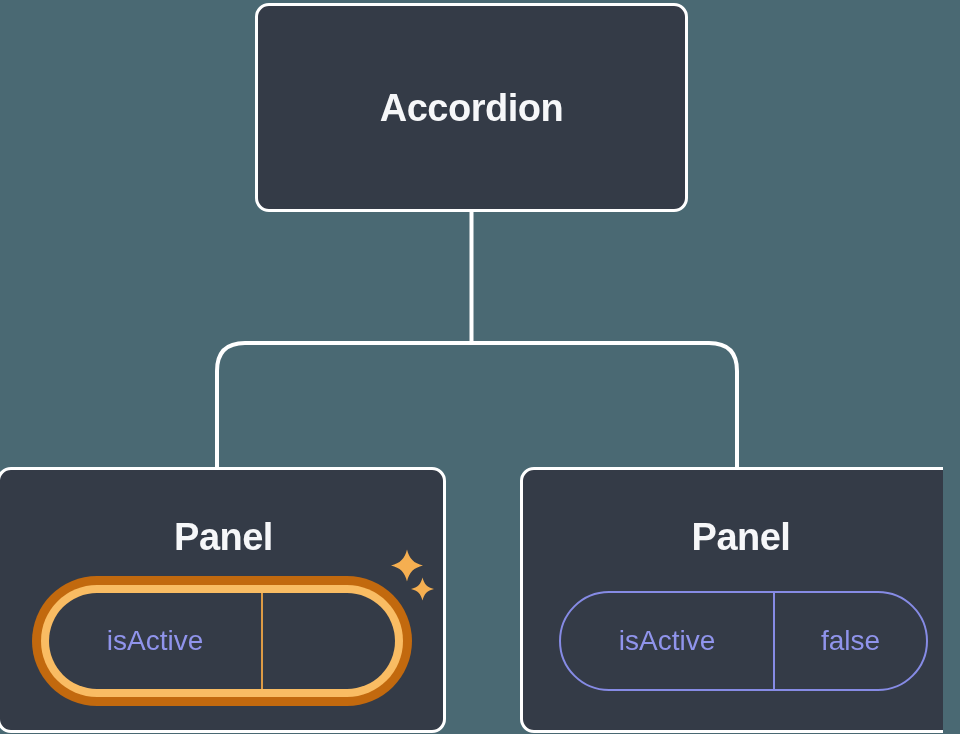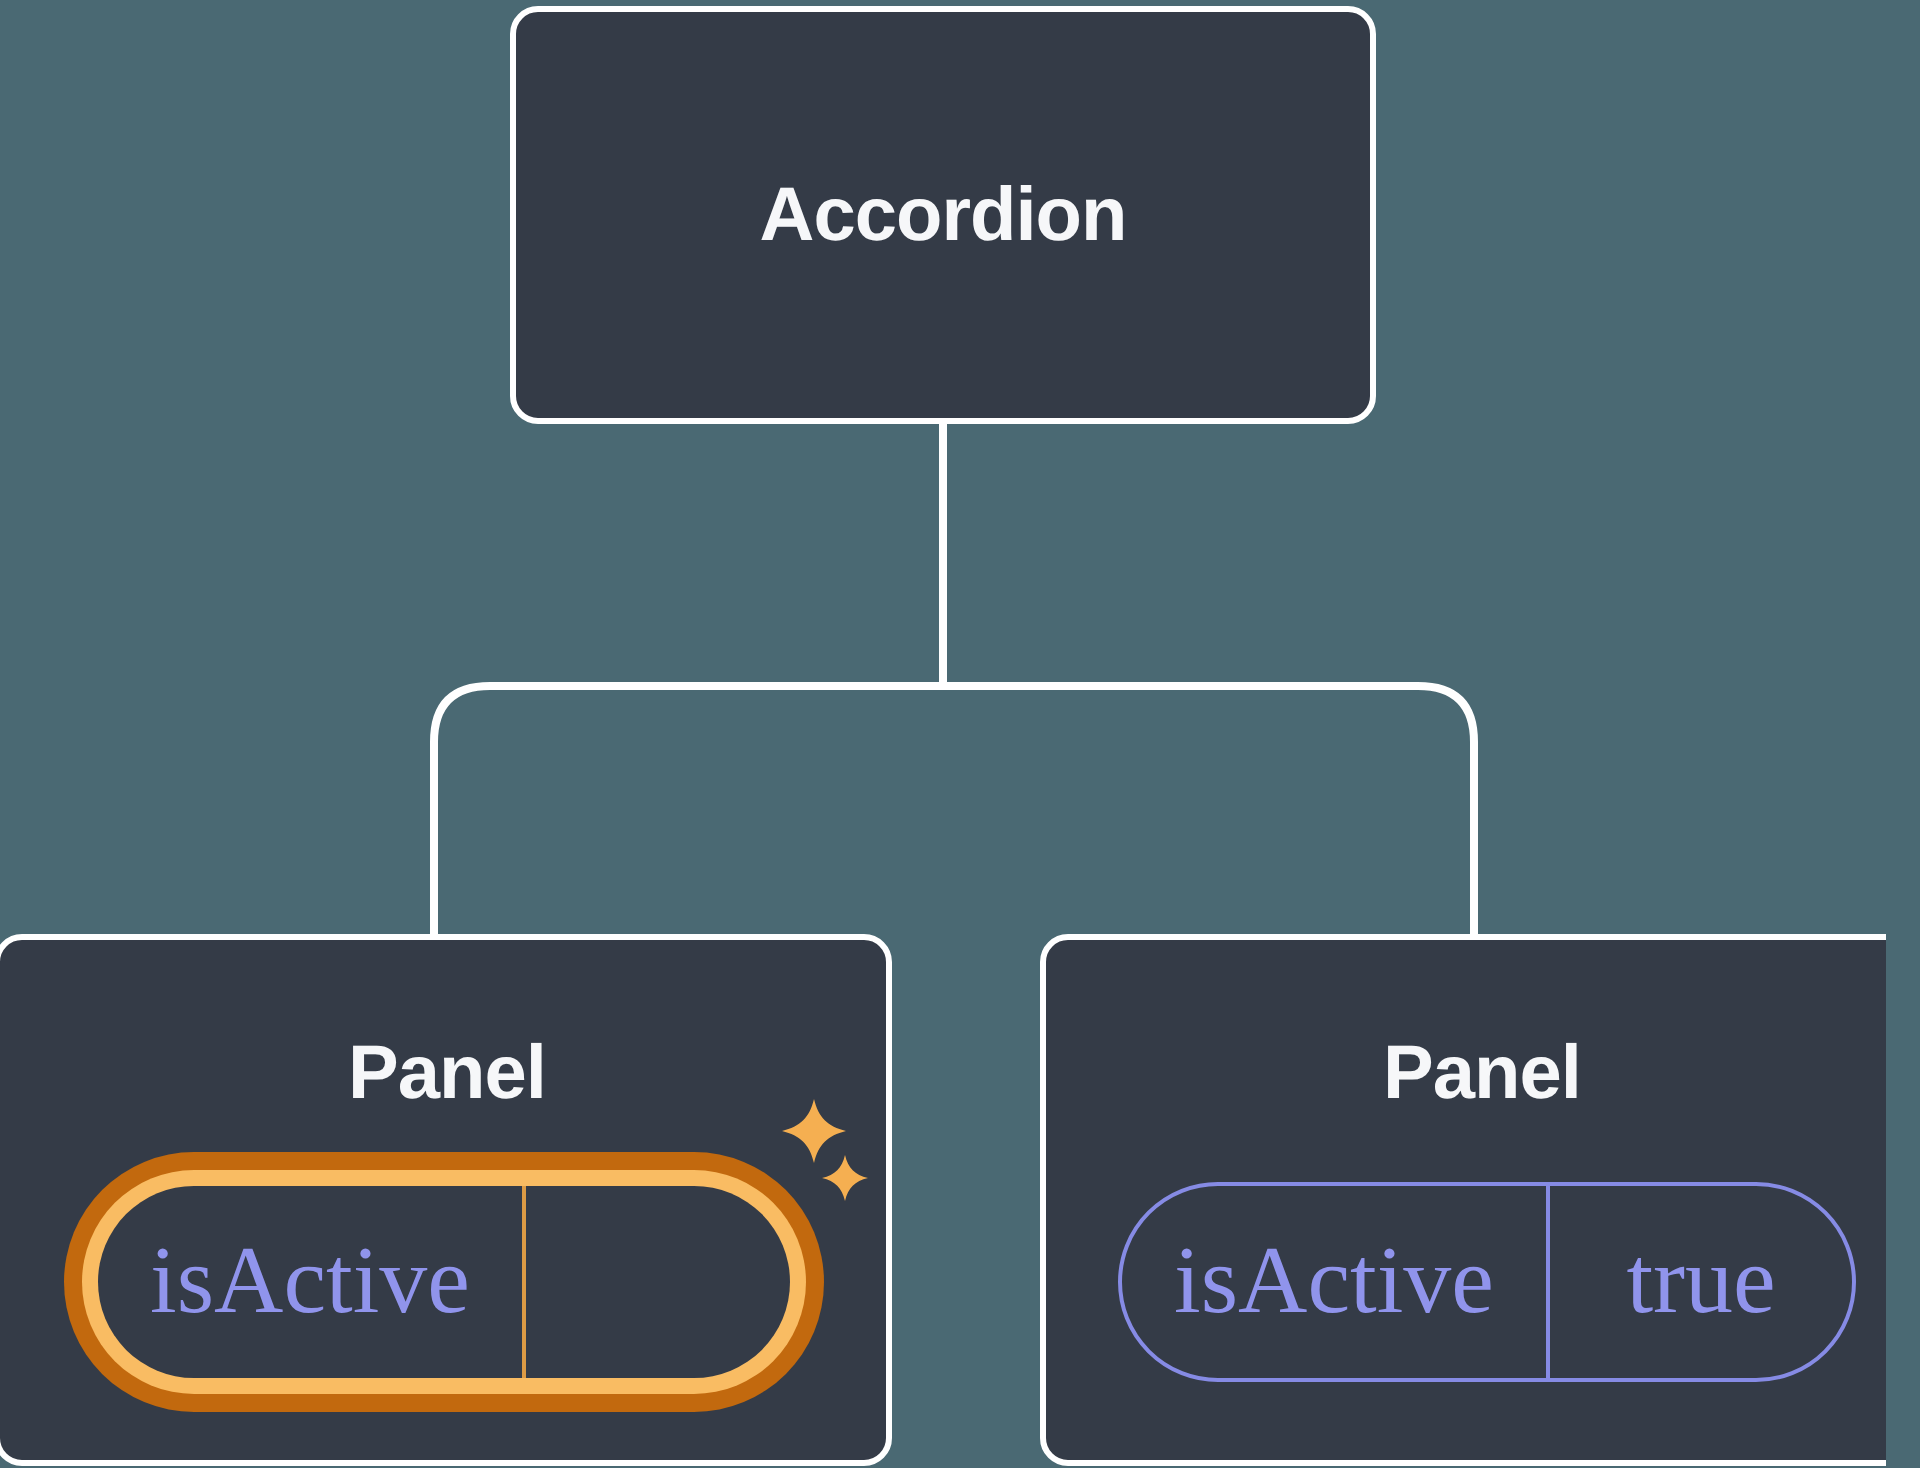--- a/index.html
+++ b/index.html
@@ -42,21 +42,21 @@
     border-radius:48px;display:flex;align-items:stretch;overflow:hidden;
   }
   
   .state-pill{
     position:absolute;left:36px;top:121px;width:369px;height:100px;box-sizing:border-box;
     border:2px solid var(--c-pill-border,#868BE5);
     border-radius:50px;display:flex;align-items:stretch;overflow:hidden;
   }
   .cell{
     display:flex;align-items:center;justify-content:center;
-    font-size:48px;line-height:1;color:var(--c-state-text,#9094EC);font-family:Liberation Serif, serif;
+    font-size:28px;line-height:1;color:var(--c-state-text,#9094EC);
   }
   .cell-key{flex:0 0 212px;}
   .cell-value{flex:1 1 auto;}
   .state-pill .cell-key{border-right:2px solid var(--c-pill-border,#868BE5);}
   .active-body .cell-key{border-right:2px solid var(--c-active-divider,#DD9B45);}
   .value-bold{font-weight:700;color:var(--c-state-value-active,#8B8BF7);}
   .sparkle{position:absolute;pointer-events:none;}
   .sparkle path{fill:var(--c-sparkle,#F5AF51);}
 </style>
 </head>
@@ -81,21 +81,21 @@
           <div class="cell cell-key">isActive</div>
         </div>
       </div>
     </div>
   </div>
 
   <div class="node node-panel-right">
     <div class="title panel-title">Panel</div>
     <div class="state-pill">
       <div class="cell cell-key">isActive</div>
-      <div class="cell cell-value">true</div>
+      <div class="cell cell-value">false</div>
     </div>
   </div>
 
   <svg class="sparkle" style="left:391px;top:549px;" width="32" height="33" viewBox="0 0 32 32" aria-hidden="true">
     <path d="M16 0 C18.2 9.2 22.8 13.8 32 16 C22.8 18.2 18.2 22.8 16 32 C13.8 22.8 9.2 18.2 0 16 C9.2 13.8 13.8 9.2 16 0 Z"></path>
   </svg>
   <svg class="sparkle" style="left:411px;top:577px;" width="23" height="24" viewBox="0 0 32 32" aria-hidden="true">
     <path d="M16 0 C18.2 9.2 22.8 13.8 32 16 C22.8 18.2 18.2 22.8 16 32 C13.8 22.8 9.2 18.2 0 16 C9.2 13.8 13.8 9.2 16 0 Z"></path>
   </svg>
 

